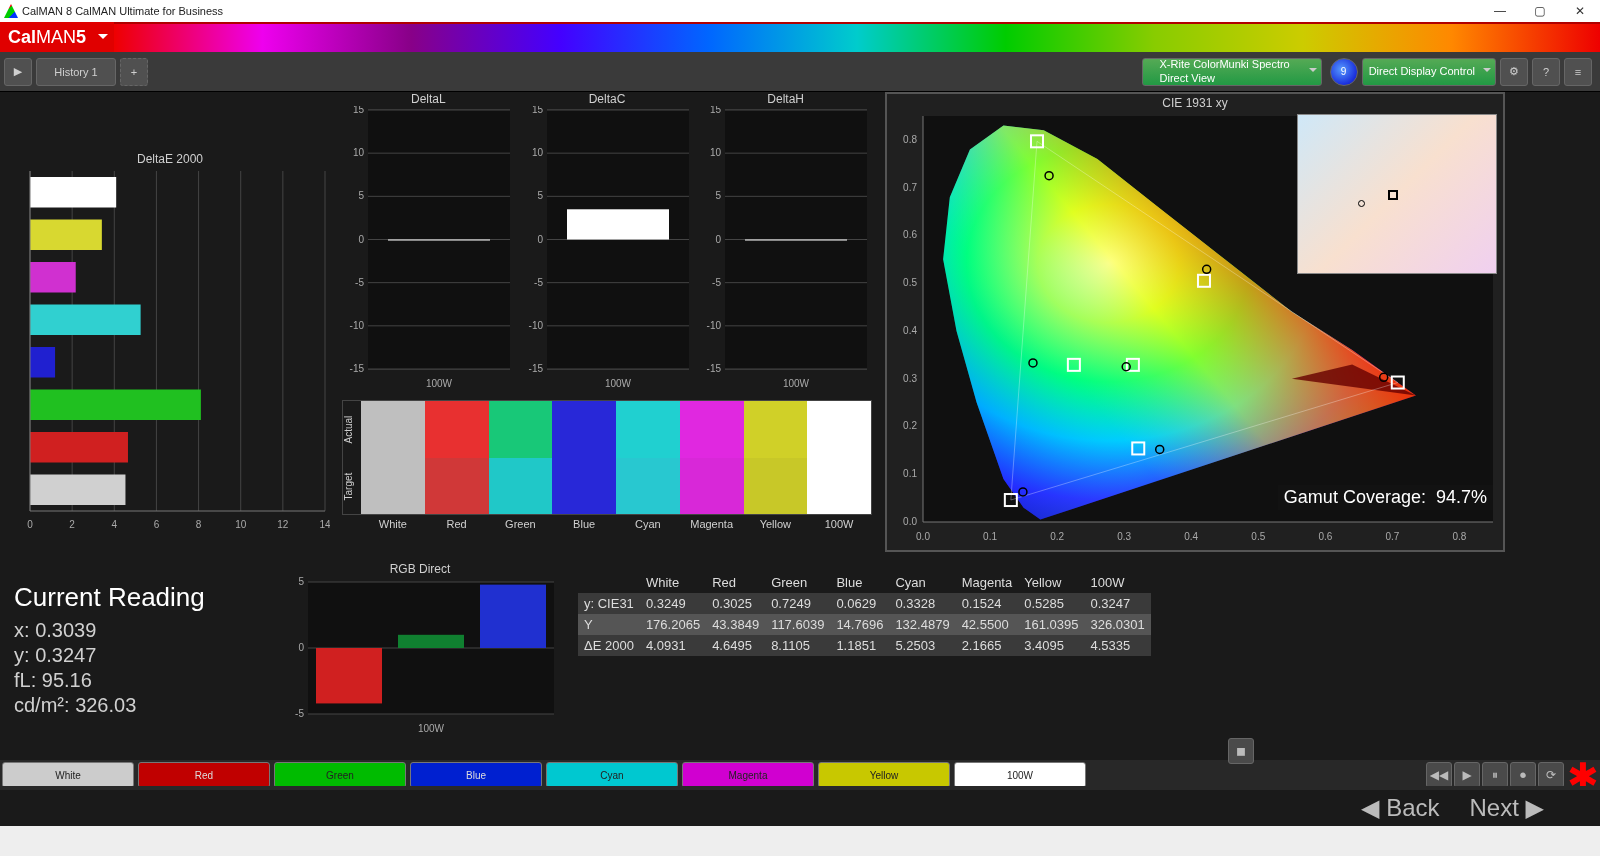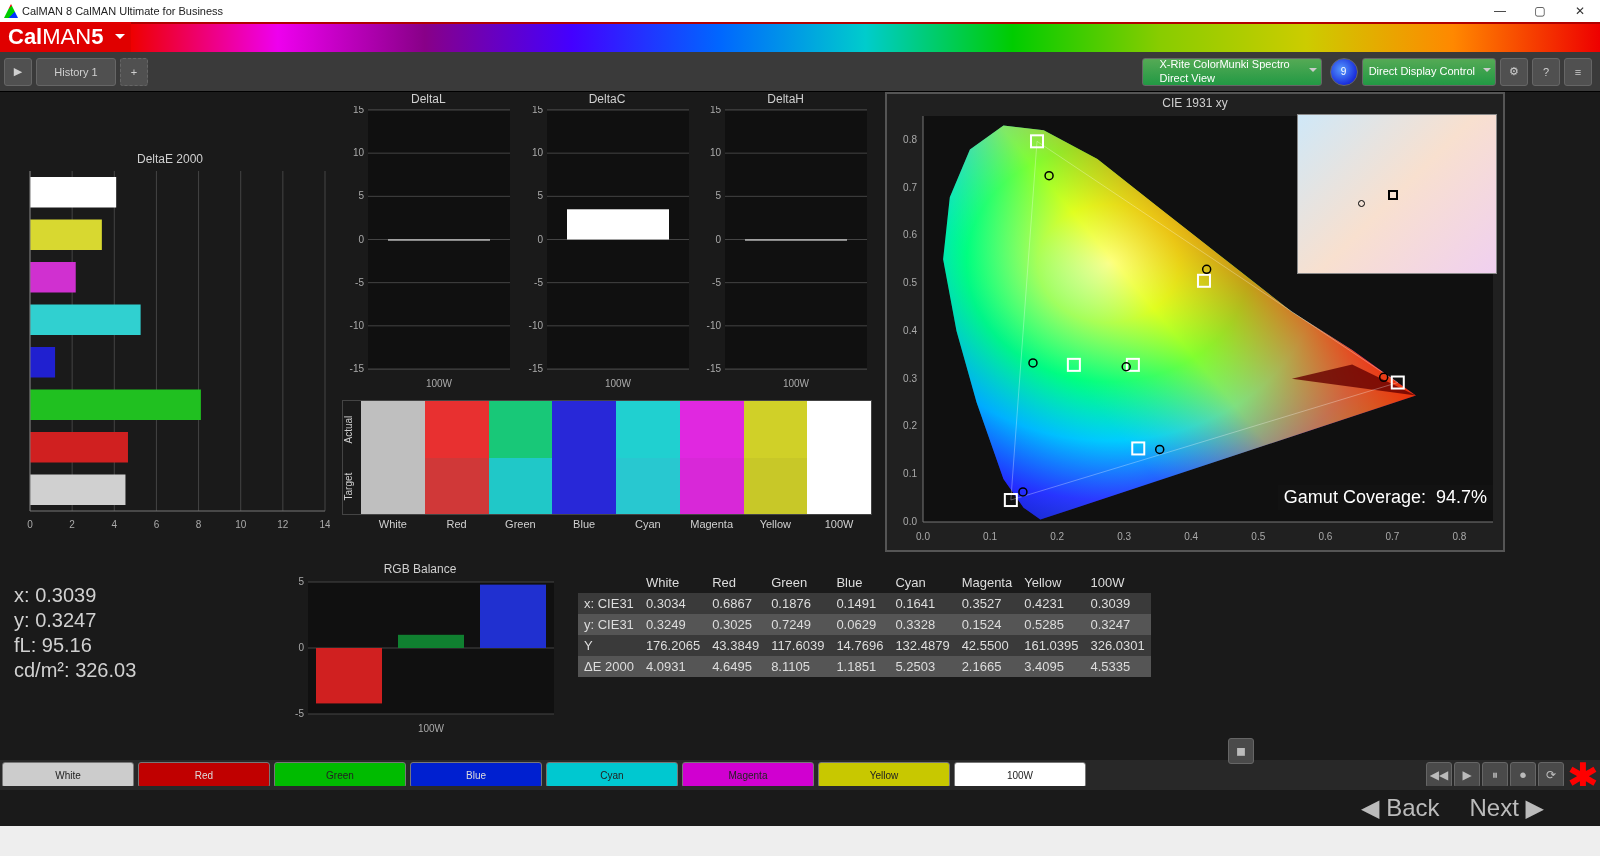--- a/index.html
+++ b/index.html
@@ -8,21 +8,21 @@
   }
   *{box-sizing:border-box;font-family:Arial,Helvetica,sans-serif;}
   html,body{margin:0;padding:0;background:#eee;width:1600px;height:856px;overflow:hidden;}
   
   .titlebar{height:22px;background:#fff;display:flex;align-items:center;font-size:11px;color:#222;}
   .titlebar .logo{width:14px;height:14px;margin:0 4px;background:linear-gradient(135deg,#e00 0 33%,#0c0 33% 66%,#03f 66%);clip-path:polygon(50% 0,100% 100%,0 100%);}
   .titlebar .winbtns{margin-left:auto;display:flex;}
   .titlebar .winbtns span{width:40px;height:22px;display:flex;align-items:center;justify-content:center;font-size:12px;color:#333;}
   
   .brandbar{height:30px;display:flex;align-items:stretch;}
-  .brand{background:var(--red);color:#fff;font-weight:bold;font-size:22px;padding:0 6px 0 8px;display:flex;align-items:center;font-family:"Arial Black",Arial;}
+  .brand{background:var(--red);color:#fff;font-weight:bold;font-size:18px;padding:0 6px 0 8px;display:flex;align-items:center;font-family:"Arial Black",Arial;}
   .brand .thin{font-weight:normal;}
   .brand-arrow{background:var(--red);width:22px;display:flex;align-items:center;justify-content:center;}
   .brand-arrow::after{content:"";border:5px solid transparent;border-top-color:#fff;margin-top:4px;}
   .rainbow{flex:1;background:linear-gradient(90deg,#e00,#e0e,#808,#40f,#06f,#0cc,#0c0,#8c0,#cc0,#f80,#e00);border-top:2px solid #b00000;}
   
   .toolbar{height:40px;background:var(--bg3);display:flex;align-items:center;padding:4px;color:var(--text);font-size:11px;border-bottom:1px solid #000;}
   .tb-btn{background:#505050;border:1px solid #666;height:28px;display:flex;align-items:center;justify-content:center;border-radius:3px;margin-right:4px;padding:0 6px;position:relative;}
   .tb-square{width:28px;}
   .tb-add{border-style:dashed;}
   .tb-drop{min-width:180px;padding-right:20px;line-height:1.2;background:linear-gradient(#606060,#404040);}
@@ -336,28 +336,29 @@
       <span>Gamut Coverage:</span>&nbsp;&nbsp;<span>94.7%</span>
     </div>
     
     <div class="abs" style="right:6px;top:20px;width:200px;height:160px;background:linear-gradient(135deg,#cfe8f8,#f8e0cf,#f0d0f0);border:1px solid #888">
       <div style="position:absolute;left:90px;top:75px;width:10px;height:10px;border:2px solid #000"></div>
       <div style="position:absolute;left:60px;top:85px;width:7px;height:7px;border:1px solid #000;border-radius:4px"></div>
     </div>
   </div>
 
   <div class="abs curr" style="left:14px;top:490px">
+    <h2>Current Reading</h2>
     <div><span>x:</span> <span>0.3039</span></div>
     <div><span>y:</span> <span>0.3247</span></div>
     <div><span>fL:</span> <span>95.16</span></div>
     <div><span>cd/m²:</span> <span>326.03</span></div>
   </div>
 
   <div class="abs" style="left:280px;top:470px;width:280px;height:180px">
-    <div class="chart-title">RGB Balance</div>
+    <div class="chart-title">RGB Direct</div>
     <svg id="rgb-svg" width="280" height="160">
         <rect x="28" y="6" width="246" height="132" fill="#101010"></rect>
         <line class="grid" x1="28" y1="138" x2="274" y2="138"></line>
         <text x="24" y="141" text-anchor="end">-5</text>
         <line class="grid" x1="28" y1="72" x2="274" y2="72"></line>
         <text x="24" y="75" text-anchor="end">0</text>
         <line class="grid" x1="28" y1="6" x2="274" y2="6"></line>
         <text x="24" y="9" text-anchor="end">5</text>
         <rect x="36" y="72" width="66" height="55.44000000000001" fill="#d02020"></rect>
         <rect x="118" y="58.800000000000004" width="66" height="13.199999999999996" fill="#108030"></rect>
@@ -372,31 +373,20 @@
           <tr>
             <th></th>
             <th>White</th>
             <th>Red</th>
             <th>Green</th>
             <th>Blue</th>
             <th>Cyan</th>
             <th>Magenta</th>
             <th>Yellow</th>
             <th>100W</th>
-          </tr>
-          <tr>
-            <td>x: CIE31</td>
-            <td>0.3034</td>
-            <td>0.6867</td>
-            <td>0.1876</td>
-            <td>0.1491</td>
-            <td>0.1641</td>
-            <td>0.3527</td>
-            <td>0.4231</td>
-            <td>0.3039</td>
           </tr>
           <tr>
             <td>y: CIE31</td>
             <td>0.3249</td>
             <td>0.3025</td>
             <td>0.7249</td>
             <td>0.0629</td>
             <td>0.3328</td>
             <td>0.1524</td>
             <td>0.5285</td>

